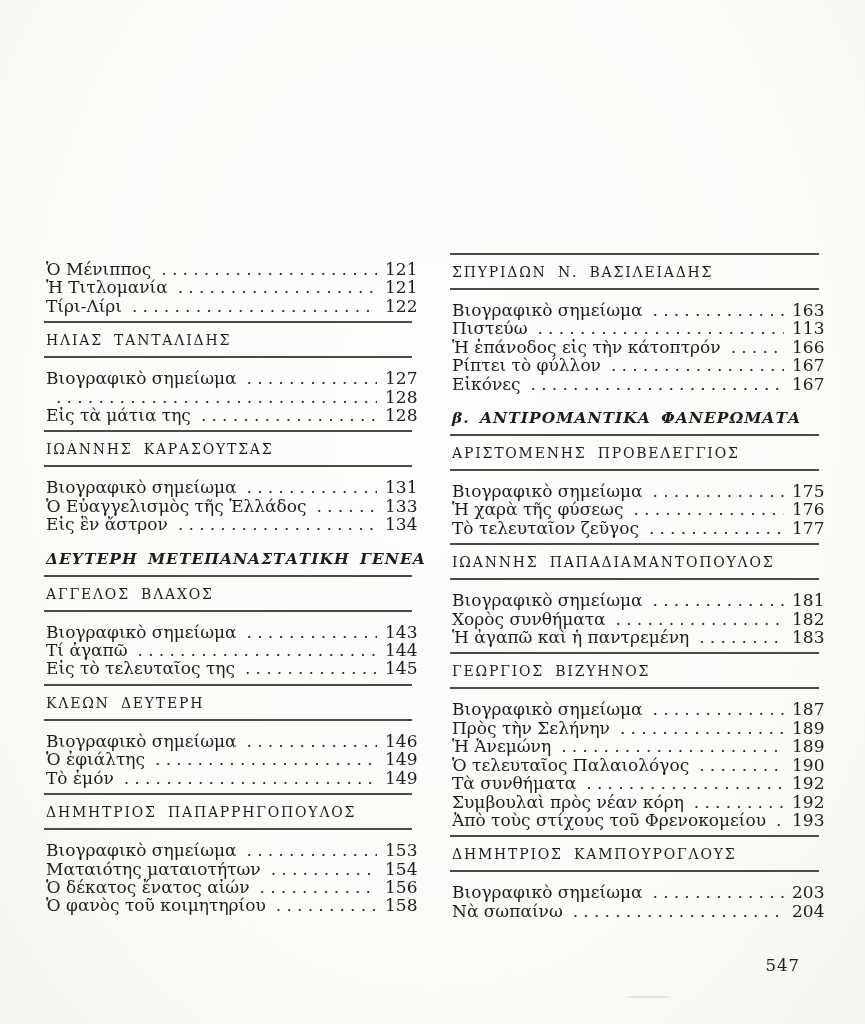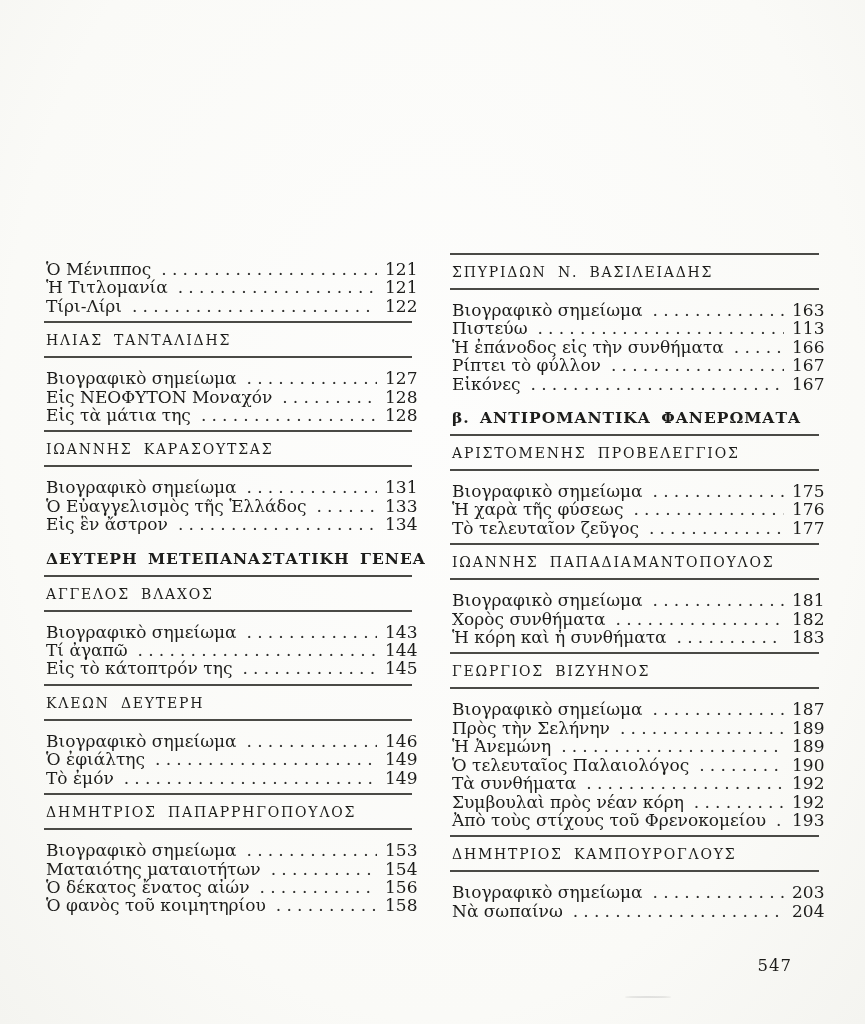--- a/index.html
+++ b/index.html
@@ -29,20 +29,21 @@
     white-space: nowrap;
   }
   .part-header {
     padding: 11px 2px 8px;
     font-size: 15.5px;
     line-height: 16px;
     font-weight: bold;
     letter-spacing: 1px;
     word-spacing: 4px;
     white-space: nowrap;
+    font-style: italic;
   }
   .entry-group { padding: 11px 0 6px; }
   .column > .entry-group:first-child { padding-top: 7px; }
 
   .entry {
     display: flex;
     align-items: flex-start;
     font-size: 17px;
     line-height: 18.4px;
     padding-left: 2px;
@@ -57,21 +58,21 @@
     color: #2d2d2b;
   }
   .entry .dots::after {
     content: "..........................................................................";
   }
   .entry .pgnum { min-width: 27px; text-align: right; white-space: nowrap; }
 
   .folio {
     position: absolute;
     top: 956px;
-    right: 73px;
+    right: 65px;
     font-size: 16.5px;
     letter-spacing: 1px;
   }
   .artifact {
     position: absolute;
     left: 625px;
     top: 996px;
     width: 46px;
     height: 2px;
     background: rgba(60, 60, 55, 0.12);
@@ -103,21 +104,20 @@
       <div class="rule"></div>
       <div class="author-header">ΗΛΙΑΣ ΤΑΝΤΑΛΙΔΗΣ</div>
       <div class="rule"></div>
       <div class="entry-group">
         <div class="entry">
           <span class="title">Βιογραφικὸ σημείωμα</span>
           <span class="dots"></span>
           <span class="pgnum">127</span>
         </div>
         <div class="entry">
-          <span class="title">Εἰς ΝΕΟΦΥΤΟΝ Μοναχόν</span>
           <span class="dots"></span>
           <span class="pgnum">128</span>
         </div>
         <div class="entry">
           <span class="title">Εἰς τὰ μάτια της</span>
           <span class="dots"></span>
           <span class="pgnum">128</span>
         </div>
       </div>
       <div class="rule"></div>
@@ -149,21 +149,21 @@
           <span class="title">Βιογραφικὸ σημείωμα</span>
           <span class="dots"></span>
           <span class="pgnum">143</span>
         </div>
         <div class="entry">
           <span class="title">Τί ἀγαπῶ</span>
           <span class="dots"></span>
           <span class="pgnum">144</span>
         </div>
         <div class="entry">
-          <span class="title">Εἰς τὸ κάτοπτρόν της</span>
+          <span class="title">Εἰς τὸ τελευταῖος της</span>
           <span class="dots"></span>
           <span class="pgnum">145</span>
         </div>
       </div>
       <div class="rule"></div>
       <div class="author-header">ΚΛΕΩΝ ΔΕΥΤΕΡΗ</div>
       <div class="rule"></div>
       <div class="entry-group">
         <div class="entry">
           <span class="title">Βιογραφικὸ σημείωμα</span>
@@ -216,21 +216,21 @@
           <span class="title">Βιογραφικὸ σημείωμα</span>
           <span class="dots"></span>
           <span class="pgnum">163</span>
         </div>
         <div class="entry">
           <span class="title">Πιστεύω</span>
           <span class="dots"></span>
           <span class="pgnum">113</span>
         </div>
         <div class="entry">
-          <span class="title">Ἡ ἐπάνοδος εἰς τὴν συνθήματα</span>
+          <span class="title">Ἡ ἐπάνοδος εἰς τὴν κάτοπτρόν</span>
           <span class="dots"></span>
           <span class="pgnum">166</span>
         </div>
         <div class="entry">
           <span class="title">Ρίπτει τὸ φύλλον</span>
           <span class="dots"></span>
           <span class="pgnum">167</span>
         </div>
         <div class="entry">
           <span class="title">Εἰκόνες</span>
@@ -267,21 +267,21 @@
           <span class="title">Βιογραφικὸ σημείωμα</span>
           <span class="dots"></span>
           <span class="pgnum">181</span>
         </div>
         <div class="entry">
           <span class="title">Χορὸς συνθήματα</span>
           <span class="dots"></span>
           <span class="pgnum">182</span>
         </div>
         <div class="entry">
-          <span class="title">Ἡ κόρη καὶ ἡ συνθήματα</span>
+          <span class="title">Ἡ ἀγαπῶ καὶ ἡ παντρεμένη</span>
           <span class="dots"></span>
           <span class="pgnum">183</span>
         </div>
       </div>
       <div class="rule"></div>
       <div class="author-header">ΓΕΩΡΓΙΟΣ ΒΙΖΥΗΝΟΣ</div>
       <div class="rule"></div>
       <div class="entry-group">
         <div class="entry">
           <span class="title">Βιογραφικὸ σημείωμα</span>

